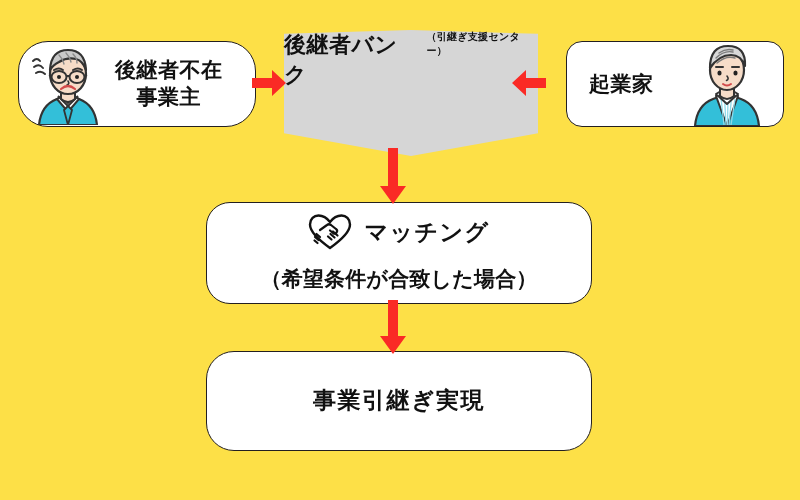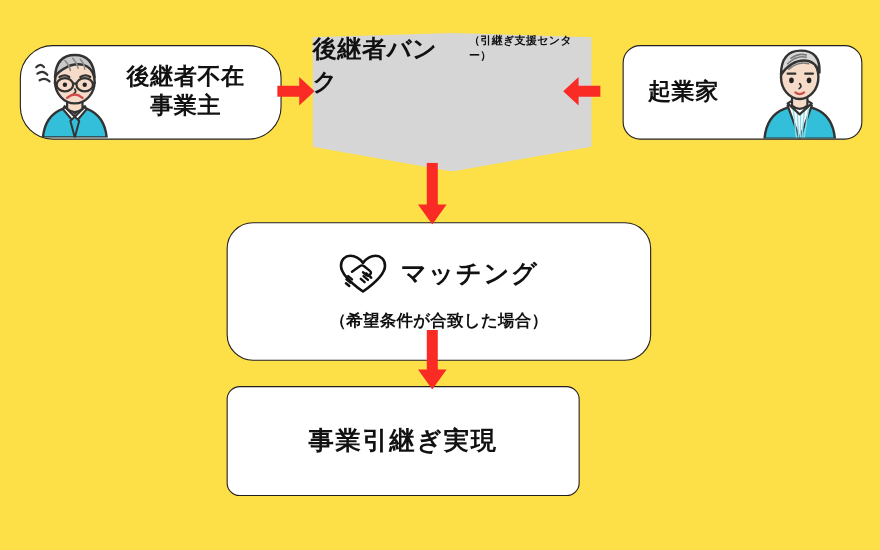--- a/index.html
+++ b/index.html
@@ -102,51 +102,51 @@
     font-weight: bold;
     color: #111111;
     letter-spacing: 0.3px;
   }
 
   
   #node-matching {
     left: 206px;
     top: 202px;
     width: 386px;
-    height: 126px;
+    height: 102px;
     border-radius: 24px;
     flex-direction: column;
     justify-content: center;
     gap: 14px;
   }
   #node-matching .match-row {
     display: flex;
     align-items: center;
     gap: 12px;
   }
   #node-matching .match-title {
     font-size: 23px;
     font-weight: bold;
     color: #111111;
     letter-spacing: 1.5px;
   }
   #node-matching .match-sub {
-    font-size: 15px;
+    font-size: 21px;
     font-weight: bold;
     color: #111111;
     letter-spacing: 0.2px;
   }
 
   
   #node-result {
     left: 206px;
     top: 351px;
-    width: 321px;
+    width: 386px;
     height: 100px;
-    border-radius: 12px;
+    border-radius: 28px;
   }
   #node-result .node-label {
     font-size: 23px;
     letter-spacing: 1.5px;
   }
 
   
   .arrow {
     position: absolute;
   }

